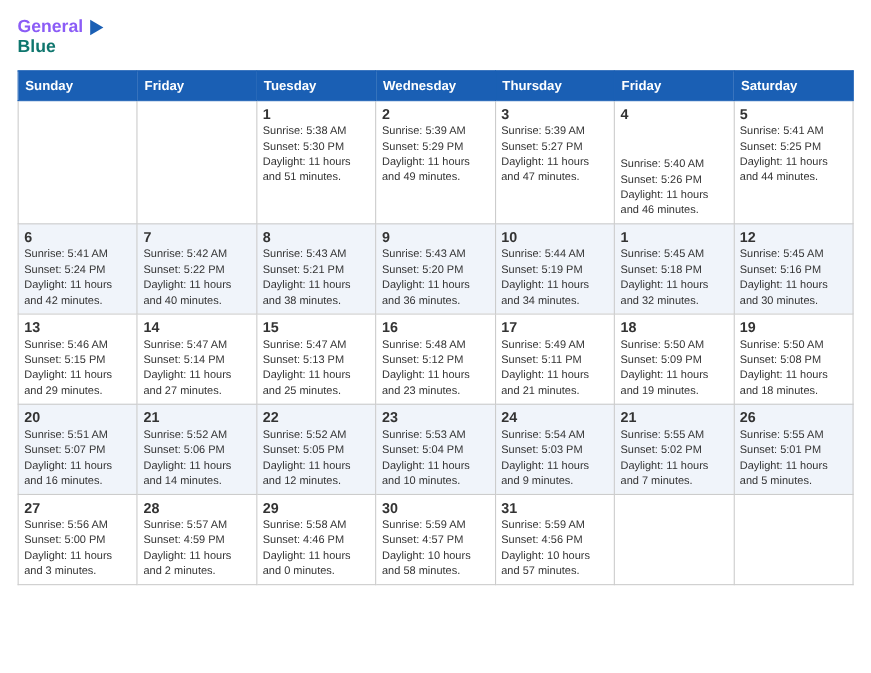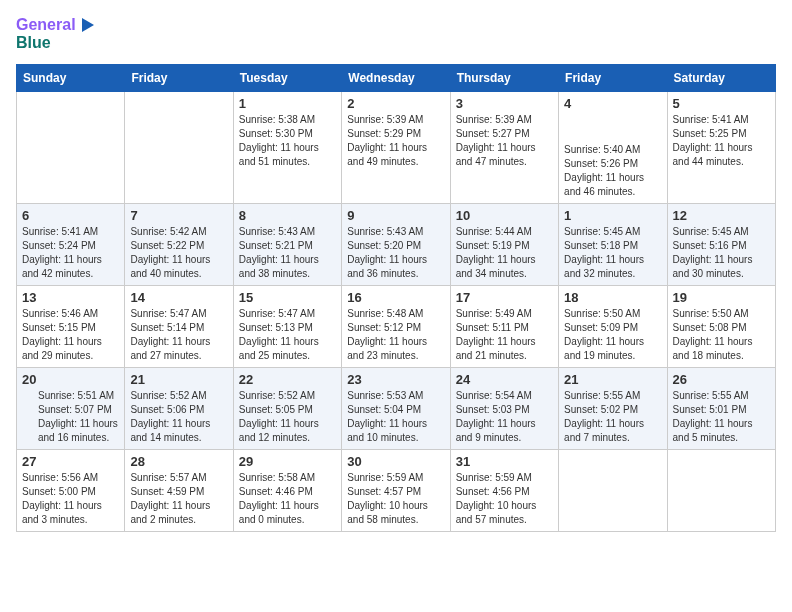--- a/index.html
+++ b/index.html
@@ -248,21 +248,21 @@
           <span class="day-num">19</span>
           <div class="day-info" style="white-space: pre-line;">Sunrise: 5:50 AM
 Sunset: 5:08 PM
 Daylight: 11 hours
 and 18 minutes.</div>
         </td>
       </tr>
       <tr>
         <td>
           <span class="day-num">20</span>
-          <div class="day-info" style="white-space: pre-line; margin-left: 16px;">Sunrise: 5:51 AM
+          <div class="day-info" style="white-space: pre-line;">Sunrise: 5:51 AM
 Sunset: 5:07 PM
 Daylight: 11 hours
 and 16 minutes.</div>
         </td>
         <td>
           <span class="day-num">21</span>
           <div class="day-info" style="white-space: pre-line;">Sunrise: 5:52 AM
 Sunset: 5:06 PM
 Daylight: 11 hours
 and 14 minutes.</div>

